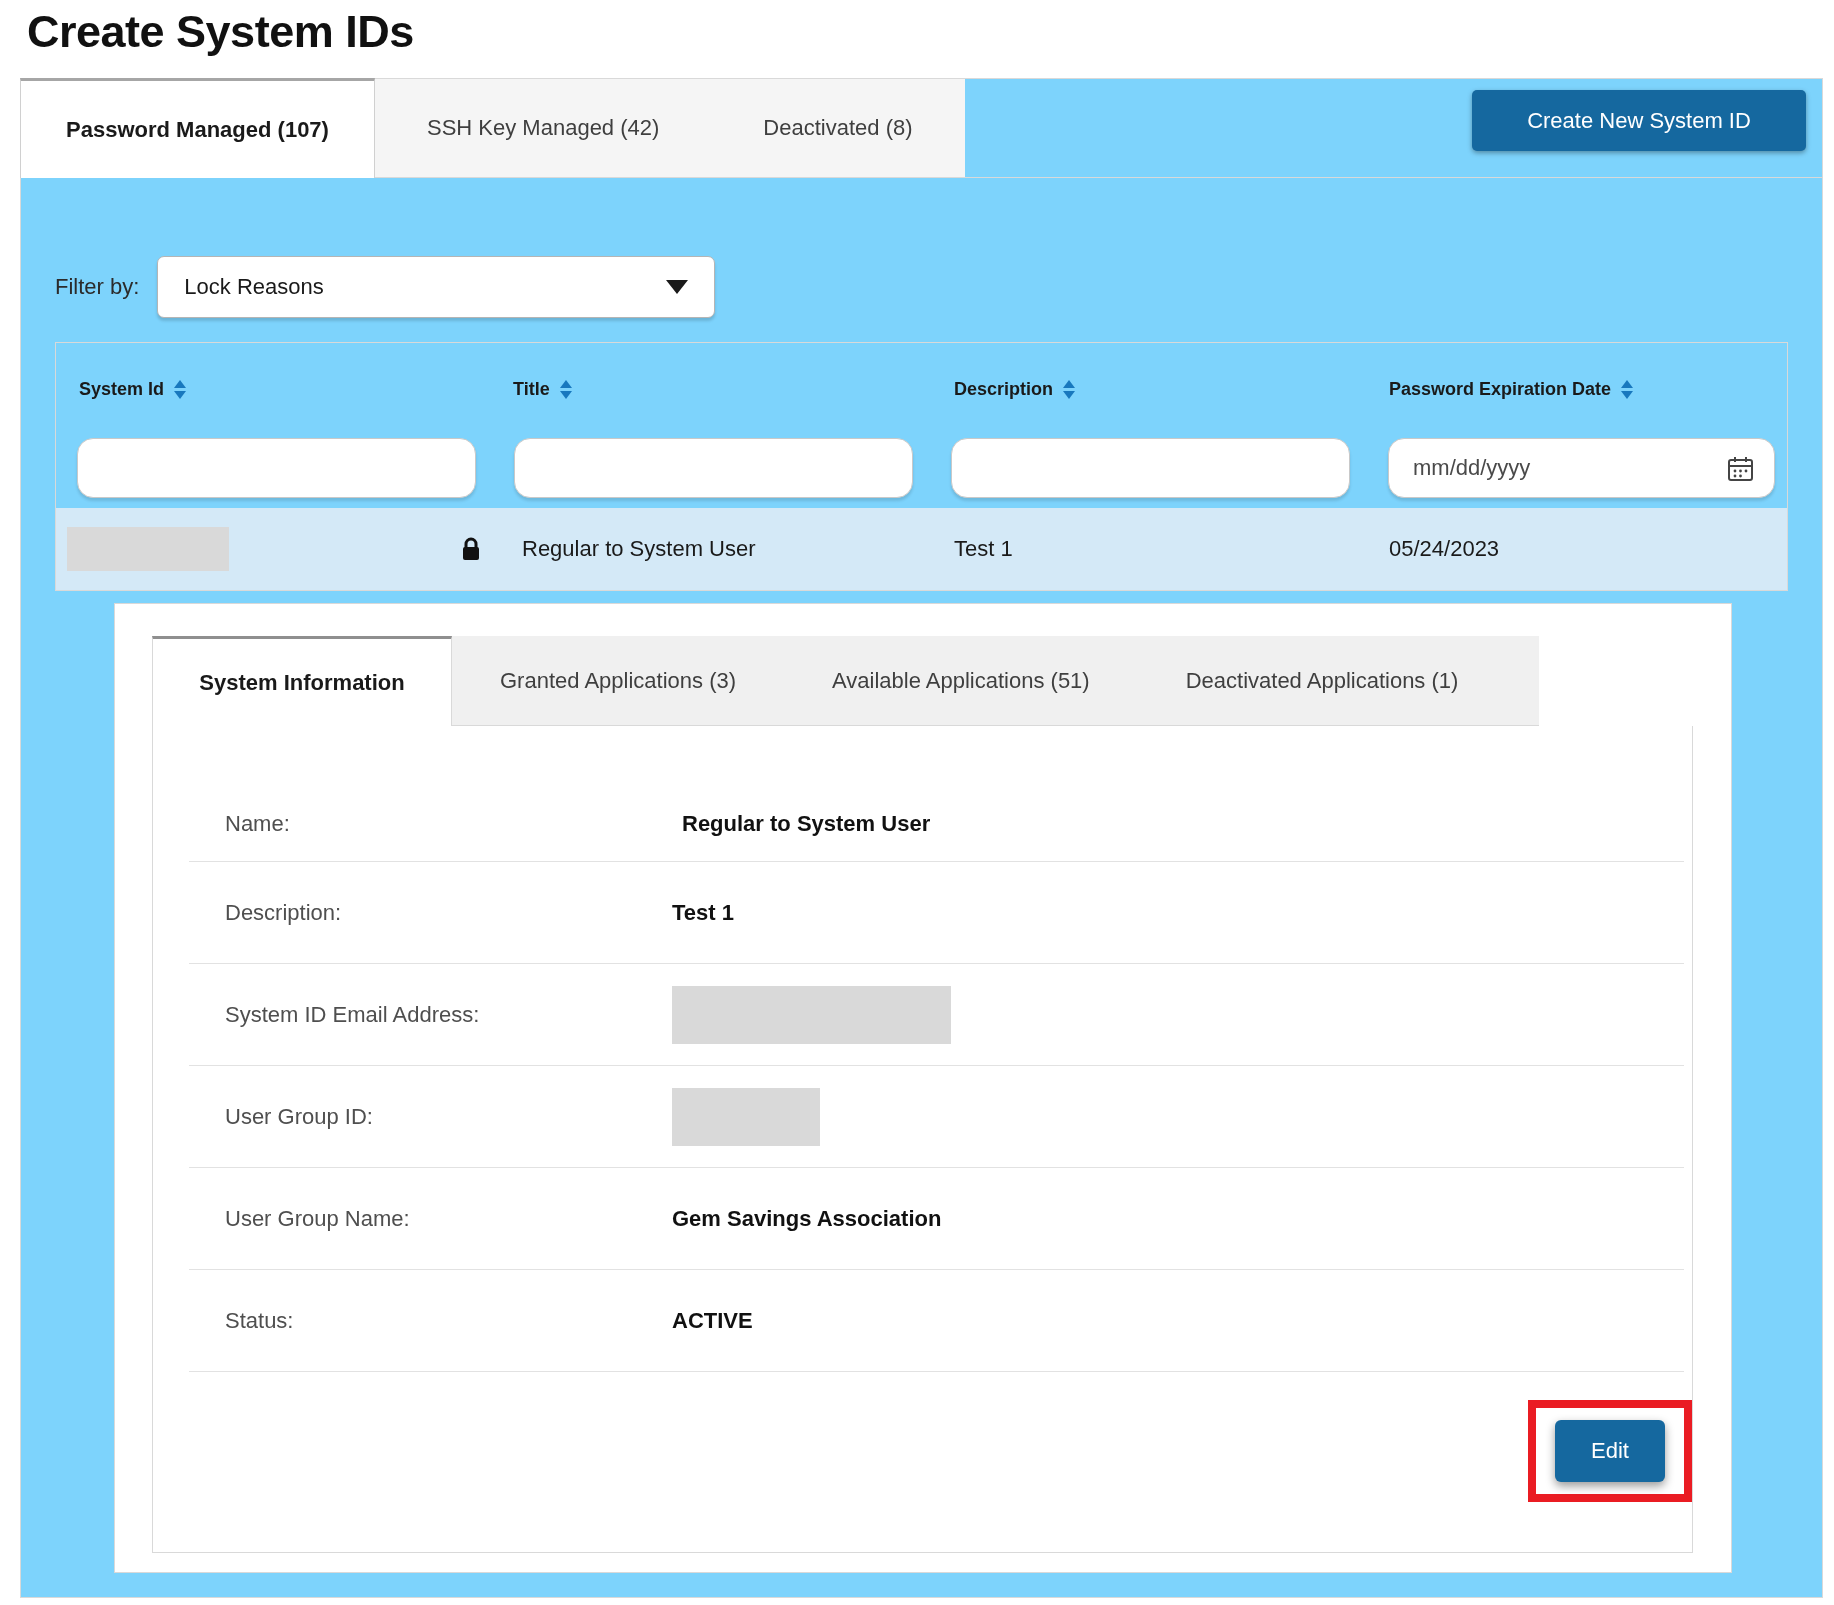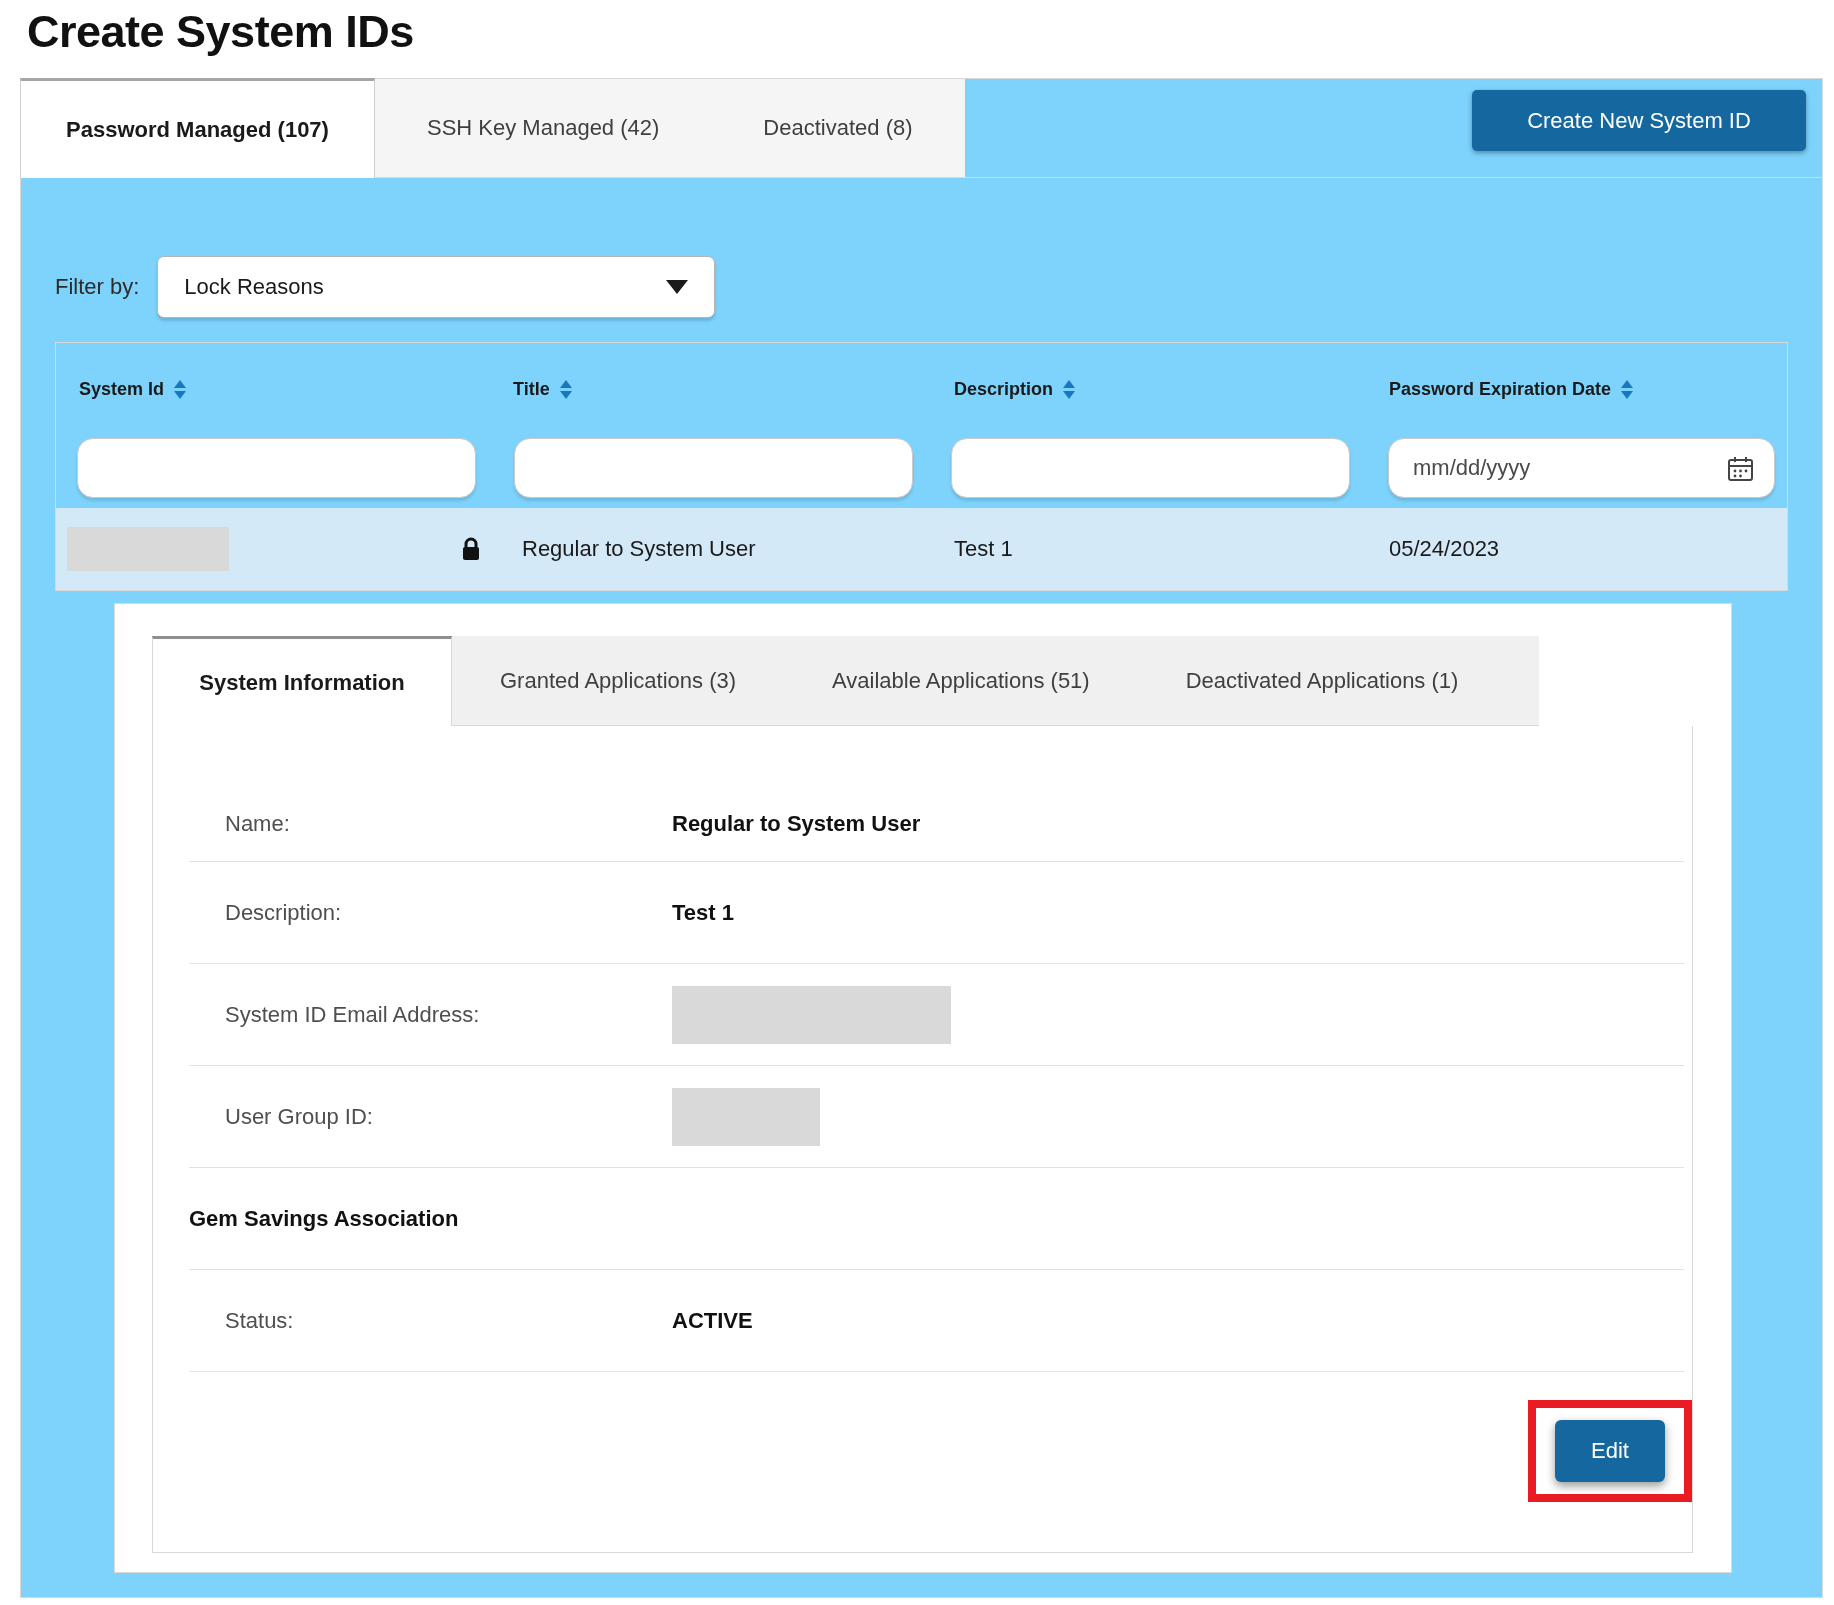--- a/index.html
+++ b/index.html
@@ -100,21 +100,21 @@
   .dtabstrip { display:flex; width:1087px; background:#f0f0f0; border-bottom:1px solid #d9d9d9; overflow:hidden; }
   .dtab-inactive { padding:0 48px; display:flex; align-items:center; font-size:22px; color:#3f3f3f; cursor:pointer; white-space:nowrap; }
   .inner-panel {
     margin-left:37px; width:1541px; height:827px;
     border:1px solid #d9d9d9; border-top:none; background:#fff;
   }
   .field-row {
     display:flex; align-items:center; height:102px;
     margin:0 8px 0 36px; border-bottom:1px solid #e2e2e2;
   }
-  .field-row.first { height:136px; align-items:flex-end; }
+  .field-row.first { height:136px; align-items:flex-end;gap:10px; }
   .field-row.first .f-label, .field-row.first .f-value, .field-row.first .redact { margin-bottom:24px; }
   .f-label { width:483px; padding-left:36px; font-size:22px; color:#4f4f4f; }
   .f-value { font-size:22px; font-weight:700; color:#111; }
   .redact.email { width:279px; height:58px; }
   .redact.ugid  { width:148px; height:58px; }
   .edit-area { position:relative; height:176px; }
   .red-box {
     position:absolute; top:28px; right:0; width:164px; height:102px;
     border:8px solid #ea1c23; background:#fff;
     display:flex; align-items:center; justify-content:center;
@@ -246,20 +246,21 @@
       </div>
       <div class="field-row">
         <span class="f-label">System ID Email Address:</span>
         <span class="redact email"></span>
       </div>
       <div class="field-row">
         <span class="f-label">User Group ID:</span>
         <span class="redact ugid"></span>
       </div>
       <div class="field-row">
+        <span class="f-label">User Group Name:</span>
         <span class="f-value">Gem Savings Association</span>
       </div>
       <div class="field-row">
         <span class="f-label">Status:</span>
         <span class="f-value">ACTIVE</span>
       </div>
       <div class="edit-area">
         <div class="red-box">
           <button class="edit-btn">Edit</button>
         </div>

